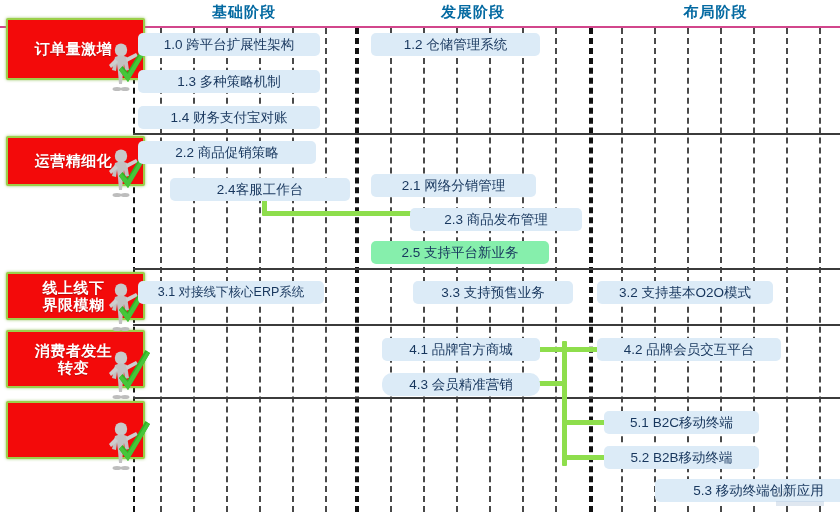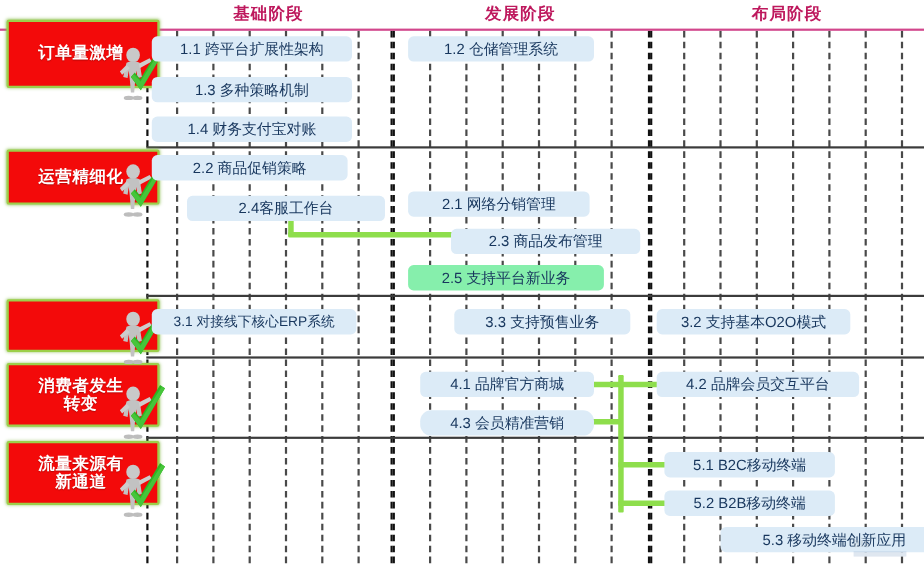--- a/index.html
+++ b/index.html
@@ -54,21 +54,21 @@
     border-top: 2px solid #d2468c;
   }
 
   
   .phase-head {
     position: absolute;
     top: 3px;
     text-align: center;
     font-size: 15px;
     font-weight: bold;
-    color: #be185d;
+    color: #0369a1;
     letter-spacing: 1px;
   }
 
   
   .cat {
     position: absolute;
     left: 6px;
     width: 139px;
     background: #f30a0a;
     border: 2px solid #9ccf4a;
@@ -217,20 +217,21 @@
             <path d="M25 20 l10-5 2 3 -11 6 Z" fill="#cdcdcd"></path>
             <path d="M14 21 l-6 6 2 3 7-6 Z" fill="#cdcdcd"></path>
             <ellipse cx="16" cy="51" rx="4.5" ry="2" fill="#bdbdbd"></ellipse>
             <ellipse cx="24" cy="51" rx="4.5" ry="2" fill="#bdbdbd"></ellipse>
           </g>
           <path d="M18 32 L27 44 L49 7 L44.5 4 L26.5 34 L21.5 28 Z" fill="#2fb524"></path>
           <path d="M18 32 L27 44 L49 7 L46 5.5 L26.8 36 L20.5 29.5 Z" fill="#46c53a"></path>
         </svg>
       </div>
       <div class="cat" style="top: 272px; height: 48px; background: rgb(243, 10, 10); border-color: rgb(156, 207, 74);">
+        <div class="cat-text">线上线下<br>界限模糊</div>
         <svg class="mascot" viewBox="0 0 54 54">
           <g fill="#b6b6b6">
             <ellipse cx="20" cy="12" rx="6.2" ry="6.6" fill="#c9c9c9"></ellipse>
             <path d="M14 19 q6-3 12 0 l2 13 -4 1 -1 -7 -1 8 -1 12 -3 0 -1-12 -1 -8 -1 7 -4-1 Z" fill="#c2c2c2"></path>
             <path d="M25 20 l10-5 2 3 -11 6 Z" fill="#cdcdcd"></path>
             <path d="M14 21 l-6 6 2 3 7-6 Z" fill="#cdcdcd"></path>
             <ellipse cx="16" cy="51" rx="4.5" ry="2" fill="#bdbdbd"></ellipse>
             <ellipse cx="24" cy="51" rx="4.5" ry="2" fill="#bdbdbd"></ellipse>
           </g>
           <path d="M18 32 L27 44 L49 7 L44.5 4 L26.5 34 L21.5 28 Z" fill="#2fb524"></path>
@@ -246,38 +247,37 @@
             <path d="M25 20 l10-5 2 3 -11 6 Z" fill="#cdcdcd"></path>
             <path d="M14 21 l-6 6 2 3 7-6 Z" fill="#cdcdcd"></path>
             <ellipse cx="16" cy="51" rx="4.5" ry="2" fill="#bdbdbd"></ellipse>
             <ellipse cx="24" cy="51" rx="4.5" ry="2" fill="#bdbdbd"></ellipse>
           </g>
           <path d="M18 32 L27 44 L49 7 L44.5 4 L26.5 34 L21.5 28 Z" fill="#2fb524"></path>
           <path d="M18 32 L27 44 L49 7 L46 5.5 L26.8 36 L20.5 29.5 Z" fill="#46c53a"></path>
         </svg>
       </div>
       <div class="cat" style="top: 401px; height: 58px; background: rgb(243, 10, 10); border-color: rgb(156, 207, 74);">
-        <div class="cat-text">流量来源有<br>新通道</div>
         <svg class="mascot" viewBox="0 0 54 54">
           <g fill="#b6b6b6">
             <ellipse cx="20" cy="12" rx="6.2" ry="6.6" fill="#c9c9c9"></ellipse>
             <path d="M14 19 q6-3 12 0 l2 13 -4 1 -1 -7 -1 8 -1 12 -3 0 -1-12 -1 -8 -1 7 -4-1 Z" fill="#c2c2c2"></path>
             <path d="M25 20 l10-5 2 3 -11 6 Z" fill="#cdcdcd"></path>
             <path d="M14 21 l-6 6 2 3 7-6 Z" fill="#cdcdcd"></path>
             <ellipse cx="16" cy="51" rx="4.5" ry="2" fill="#bdbdbd"></ellipse>
             <ellipse cx="24" cy="51" rx="4.5" ry="2" fill="#bdbdbd"></ellipse>
           </g>
           <path d="M18 32 L27 44 L49 7 L44.5 4 L26.5 34 L21.5 28 Z" fill="#2fb524"></path>
           <path d="M18 32 L27 44 L49 7 L46 5.5 L26.8 36 L20.5 29.5 Z" fill="#46c53a"></path>
         </svg>
       </div>
     </div>
 
   <div id="tasks">
-      <div class="pill" style="left: 138px; top: 33px; width: 182px; background: rgb(220, 235, 247); color: rgb(23, 54, 93);">1.1 跨平台扩展性架构</div>
+      <div class="pill" style="left: 138px; top: 33px; width: 182px; background: rgb(220, 235, 247); color: rgb(23, 54, 93);">1.0 跨平台扩展性架构</div>
       <div class="pill" style="left: 138px; top: 70px; width: 182px; background: rgb(220, 235, 247); color: rgb(23, 54, 93);">1.3 多种策略机制</div>
       <div class="pill" style="left: 138px; top: 106px; width: 182px; background: rgb(220, 235, 247); color: rgb(23, 54, 93);">1.4 财务支付宝对账</div>
       <div class="pill" style="left: 371px; top: 33px; width: 169px; background: rgb(220, 235, 247); color: rgb(23, 54, 93);">1.2 仓储管理系统</div>
       <div class="pill" style="left: 138px; top: 141px; width: 178px; background: rgb(220, 235, 247); color: rgb(23, 54, 93);">2.2 商品促销策略</div>
       <div class="pill" style="left: 170px; top: 178px; width: 180px; background: rgb(220, 235, 247); color: rgb(23, 54, 93);">2.4客服工作台</div>
       <div class="pill" style="left: 371px; top: 174px; width: 165px; background: rgb(220, 235, 247); color: rgb(23, 54, 93);">2.1 网络分销管理</div>
       <div class="pill" style="left: 410px; top: 208px; width: 172px; background: rgb(220, 235, 247); color: rgb(23, 54, 93);">2.3 商品发布管理</div>
       <div class="pill" style="left: 371px; top: 241px; width: 178px; background: #86efac; color: rgb(23, 54, 93);">2.5 支持平台新业务</div>
       <div class="pill small" style="left: 138px; top: 281px; width: 186px; background: rgb(220, 235, 247); color: rgb(23, 54, 93);">3.1 对接线下核心ERP系统</div>
       <div class="pill" style="left: 413px; top: 281px; width: 160px; background: rgb(220, 235, 247); color: rgb(23, 54, 93);">3.3 支持预售业务</div>

